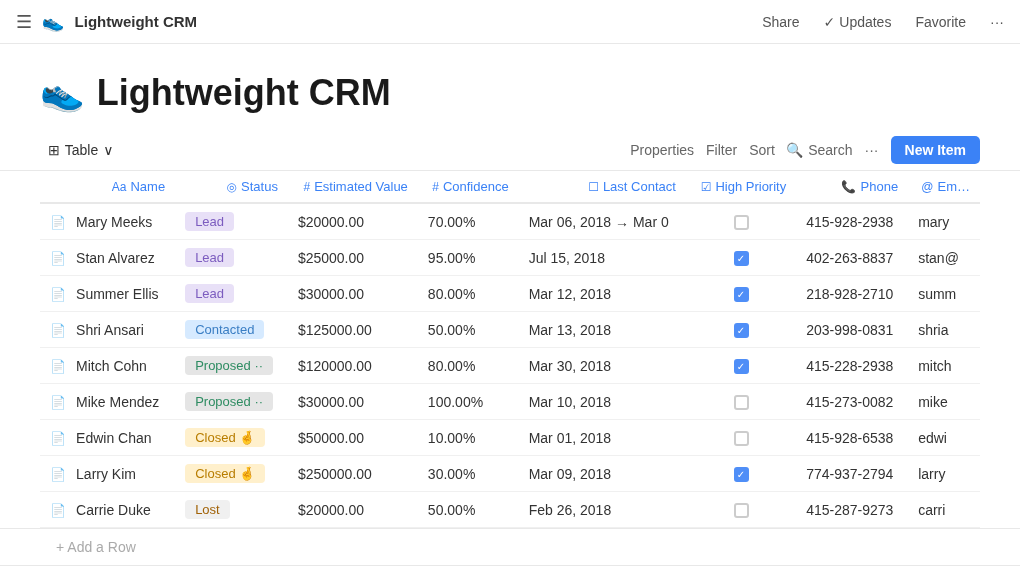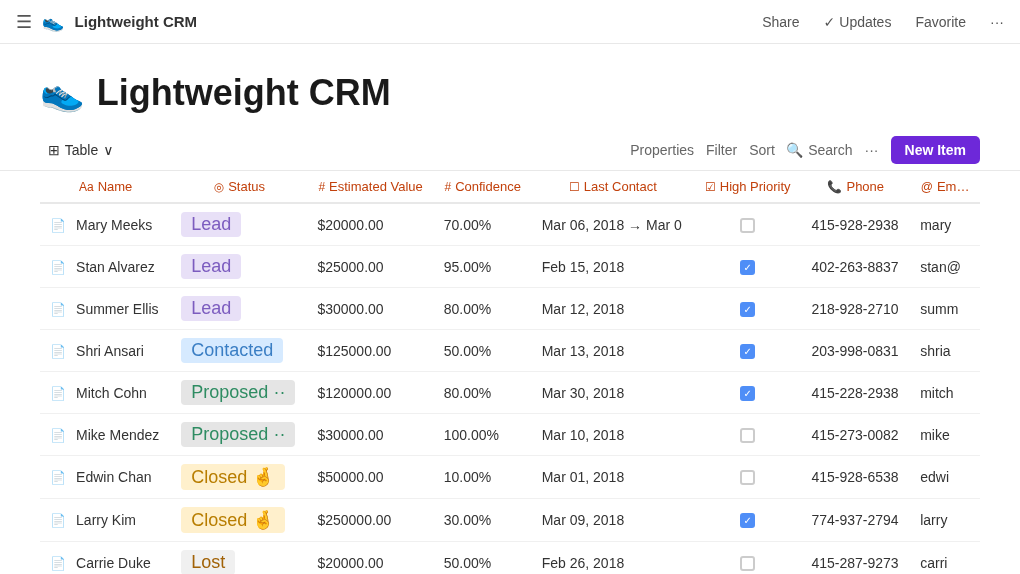--- a/index.html
+++ b/index.html
@@ -34,43 +34,43 @@
     }
     .toolbar-left { display: flex; align-items: center; gap: 6px; }
     .toolbar-right { display: flex; align-items: center; gap: 12px; color: #666; font-size: 14px; }
     .table-view-btn {
       display: flex; align-items: center; gap: 5px;
       padding: 4px 8px; border-radius: 4px; cursor: pointer;
       font-size: 14px; font-weight: 500; color: #333;
     }
     .toolbar-right span { cursor: pointer; }
     .new-item-btn {
-      background: #6d28d9; color: #fff; border: none; border-radius: 5px;
+      background: #3b82f6; color: #fff; border: none; border-radius: 5px;
       padding: 6px 14px; font-size: 14px; font-weight: 600; cursor: pointer;
     }
 
     
     .table-container { padding: 0 40px; overflow-x: auto; }
     table { width: 100%; border-collapse: collapse; min-width: 900px; }
     thead tr { border-bottom: 2px solid #e8e8e8; }
     thead th {
-      padding: 8px 10px; text-align: center; font-size: 13px; font-weight: 500;
-      color: #c2410c; white-space: nowrap;
+      padding: 8px 10px; text-align: right; font-size: 13px; font-weight: 500;
+      color: #3b82f6; white-space: nowrap;
     }
     thead th .col-icon { margin-right: 4px; font-size: 12px; }
     tbody tr { border-bottom: 1px solid #f0f0f0; }
     tbody td { padding: 8px 10px; font-size: 14px; white-space: nowrap; }
 
     
     .row-icon { color: #aaa; margin-right: 6px; font-size: 13px; }
 
     
     .badge {
       display: inline-flex; align-items: center; gap: 4px;
-      padding: 2px 10px; border-radius: 4px; font-size: 18px; font-weight: 500;
+      padding: 2px 10px; border-radius: 4px; font-size: 13px; font-weight: 500;
     }
     .badge-lead { background: #e8e0f7; color: #7c5cbf; }
     .badge-contacted { background: #d6eaff; color: #3a7ec4; }
     .badge-proposed { background: #e5e5e5; color: #2e8c62; }
     .badge-closed { background: #fff0cc; color: #b87d00; }
     .badge-lost { background: #f0f0f0; color: #a16207; }
 
     
     .cb-cell { text-align: center; }
     .cb {
@@ -175,21 +175,21 @@
         <tr>
       <td>
         <span class="row-icon">📄</span>
         <span>Stan Alvarez</span>
       </td>
       <td>
         <span class="badge badge-lead">Lead</span>
       </td>
       <td>$25000.00</td>
       <td>95.00%</td>
-      <td>Feb 15, 2018</td>
+      <td>Jul 15, 2018</td>
       <td class="cb-cell"><span class="cb cb-checked">✓</span></td>
       <td>402-263-8837</td>
       <td>stan@</td>
     </tr>
         <tr>
       <td>
         <span class="row-icon">📄</span>
         <span>Summer Ellis</span>
       </td>
       <td>

